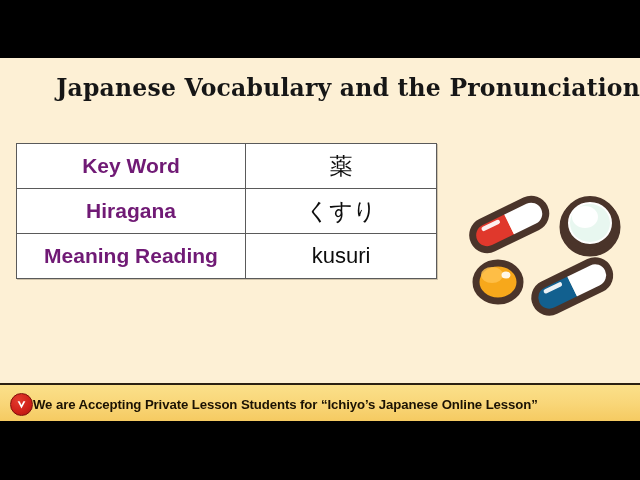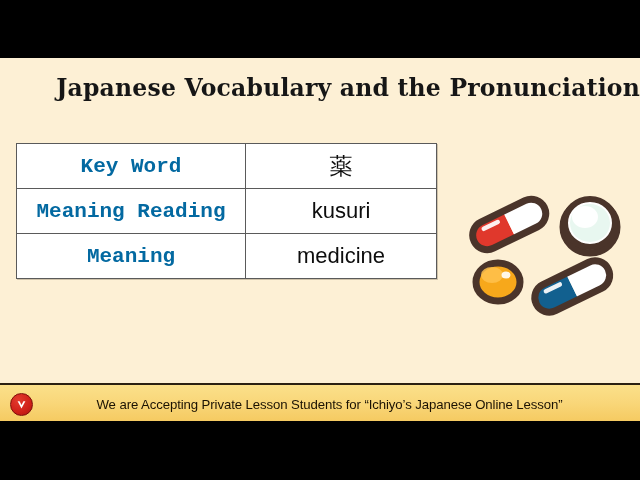--- a/index.html
+++ b/index.html
@@ -71,22 +71,21 @@
     height: 44px;
     text-align: center;
     vertical-align: middle;
     background: #ffffff;
     padding: 0;
   }
   #vocab-table td.label-cell {
     width: 228px;
     font-weight: bold;
     font-size: 21px;
-    color: #0369a1;
-    font-family: Liberation Mono, monospace;
+    color: #701a75;
   }
   #vocab-table td.value-cell {
     width: 190px;
     font-weight: normal;
     font-size: 22px;
     color: #0d0d0d;
   }
   #vocab-table td.value-cell.jp {
     font-family: "DejaVu Sans", sans-serif;
     font-size: 23px;
@@ -123,23 +122,23 @@
     border-radius: 50%;
     background: radial-gradient(circle at 35% 30%, #e33b2e 0%, #cf1f18 60%, #a81410 100%);
     border: 1px solid #7d0d0a;
     display: flex;
     align-items: center;
     justify-content: center;
   }
   #promo-badge svg { display: block; }
   #promo-text {
     flex: 1 1 auto;
-    text-align: center;
+    text-align: left;
     padding-right: 14px;
-    font-weight: normal;
+    font-weight: bold;
     font-size: 13.2px;
     color: #1b1203;
     white-space: nowrap;
     letter-spacing: -0.1px;
   }
 </style>
 </head>
 <body>
 
 <div id="slide">
@@ -150,26 +149,26 @@
 
     <div id="title">Japanese Vocabulary and the Pronunciation</div>
 
     <table id="vocab-table">
       <tbody>
         <tr>
           <td class="label-cell">Key Word</td>
           <td class="value-cell jp">薬</td>
         </tr>
         <tr>
+          <td class="label-cell">Hiragana</td>
+          <td class="value-cell jp">くすり</td>
+        </tr>
+        <tr>
           <td class="label-cell">Meaning Reading</td>
           <td class="value-cell">kusuri</td>
-        </tr>
-        <tr>
-          <td class="label-cell">Meaning</td>
-          <td class="value-cell">medicine</td>
         </tr>
       </tbody>
     </table>
 
     <svg id="pills" viewBox="0 0 170 140">
 
       <g transform="rotate(-26 47 40)">
         <defs>
           <clipPath id="clip-red-cap">
             <rect x="8" y="26" width="78" height="29" rx="14.5" ry="14.5"></rect>

